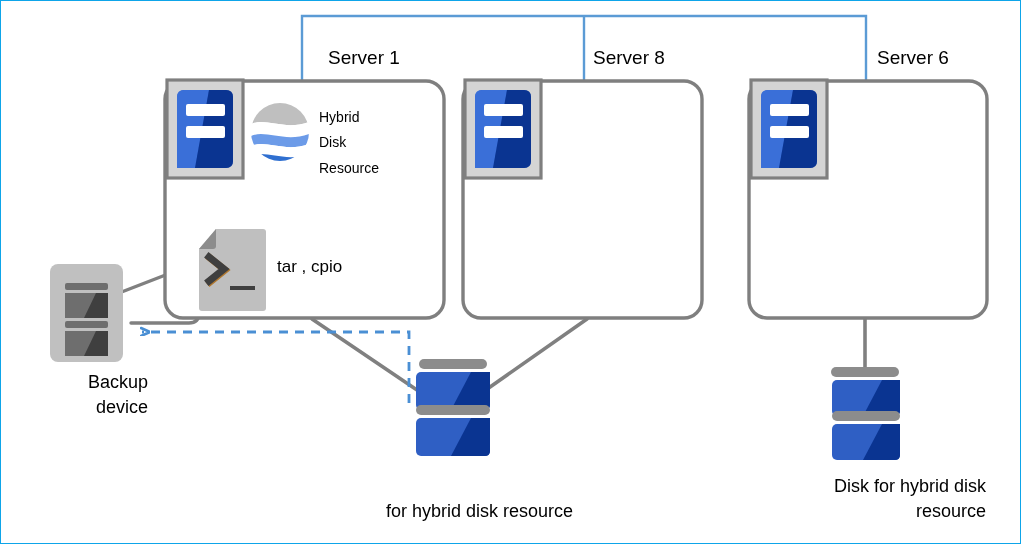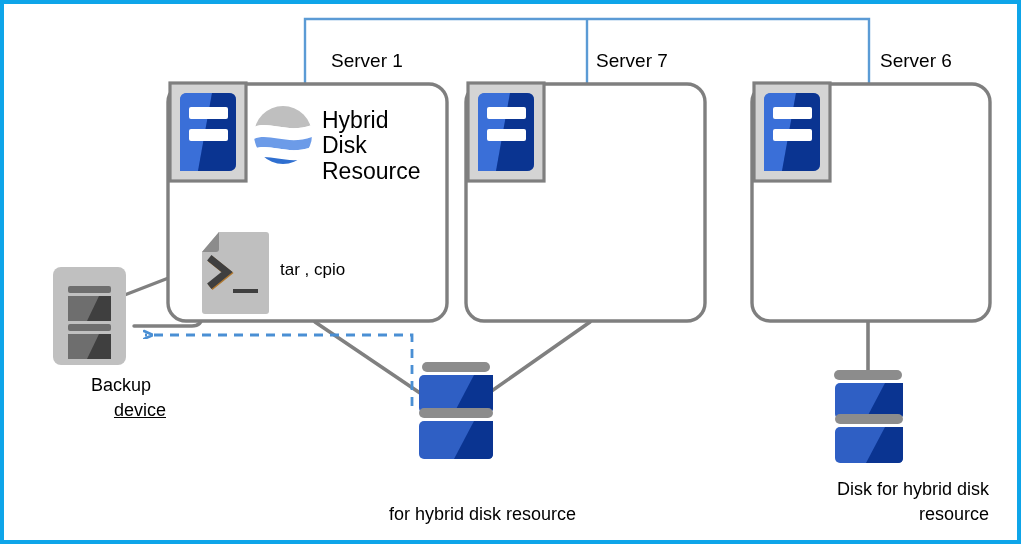--- a/index.html
+++ b/index.html
@@ -5,21 +5,21 @@
   html, body {
     margin: 0;
     padding: 0;
     background: #ffffff;
   }
   #canvas {
     position: relative;
     width: 1021px;
     height: 544px;
     background: #ffffff;
-    border: 4px solid #0ea5e9;
+    border: 1px solid #0ea5e9;
     box-sizing: border-box;
     font-family: "Liberation Sans", sans-serif;
     overflow: hidden;
   }
   .svg-layer {
     position: absolute;
     left: 0;
     top: 0;
     width: 1021px;
     height: 544px;
@@ -29,21 +29,21 @@
     color: #000000;
     font-size: 19px;
     line-height: 25px;
     white-space: pre;
   }
   .lbl-center {
     text-align: right;
   }
   .server-label { font-size: 19px; }
   .node-label { font-size: 18px; line-height: 25px; }
-  .res-label { font-size: 23px; line-height: 25px; text-align: right; }
+  .res-label { font-size: 14px; line-height: 25px; text-align: right; }
   .mono-label { font-size: 17px; }
 </style>
 </head>
 <body>
 
 <div id="canvas">
 
   <svg class="svg-layer" viewBox="0 0 1021 544" xmlns="http://www.w3.org/2000/svg">
 
     <defs>
@@ -165,31 +165,31 @@
       <path d="M 881 379 L 899 379 L 899 410 Q 899 415 894 415 L 862 415 Z" fill="#0A3491"></path>
       <rect x="831" y="410" width="68" height="10" rx="5" ry="5" fill="#8C8C8C"></rect>
       <rect x="831" y="423" width="68" height="36" rx="5" ry="5" fill="#2F5FC4"></rect>
       <path d="M 881 423 L 899 423 L 899 454 Q 899 459 894 459 L 862 459 Z" fill="#0A3491"></path>
     </g>
 
   </svg>
 
   <div class="lbl server-label" style="left:327px; top:44px;">Server 1</div>
 
-  <div class="lbl server-label" style="left:592px; top:44px;">Server 7</div>
+  <div class="lbl server-label" style="left:592px; top:44px;">Server 8</div>
 
   <div class="lbl server-label" style="left:876px; top:44px;">Server 6</div>
 
   <div class="lbl res-label" style="left:318px; top:104px;">Hybrid</div>
   <div class="lbl res-label" style="left:318px; top:129px;">Disk</div>
   <div class="lbl res-label" style="left:318px; top:155px;">Resource</div>
 
   <div class="lbl mono-label" style="left:276px; top:253px;text-align:center;">tar , cpio</div>
 
   <div class="lbl lbl-center node-label" style="left:25px; top:369px; width:122px;">Backup</div>
-  <div class="lbl lbl-center node-label" style="left:40px; top:394px; width:122px;text-decoration:underline;">device</div>
+  <div class="lbl lbl-center node-label" style="left:25px; top:394px; width:122px;">device</div>
 
   <div class="lbl lbl-center node-label" style="left:332px; top:498px; width:240px;">for hybrid disk resource</div>
 
   <div class="lbl lbl-center node-label" style="left:745px; top:473px; width:240px;">Disk for hybrid disk</div>
   <div class="lbl lbl-center node-label" style="left:745px; top:498px; width:240px;">resource</div>
 
 </div>
 
 </body></html>

